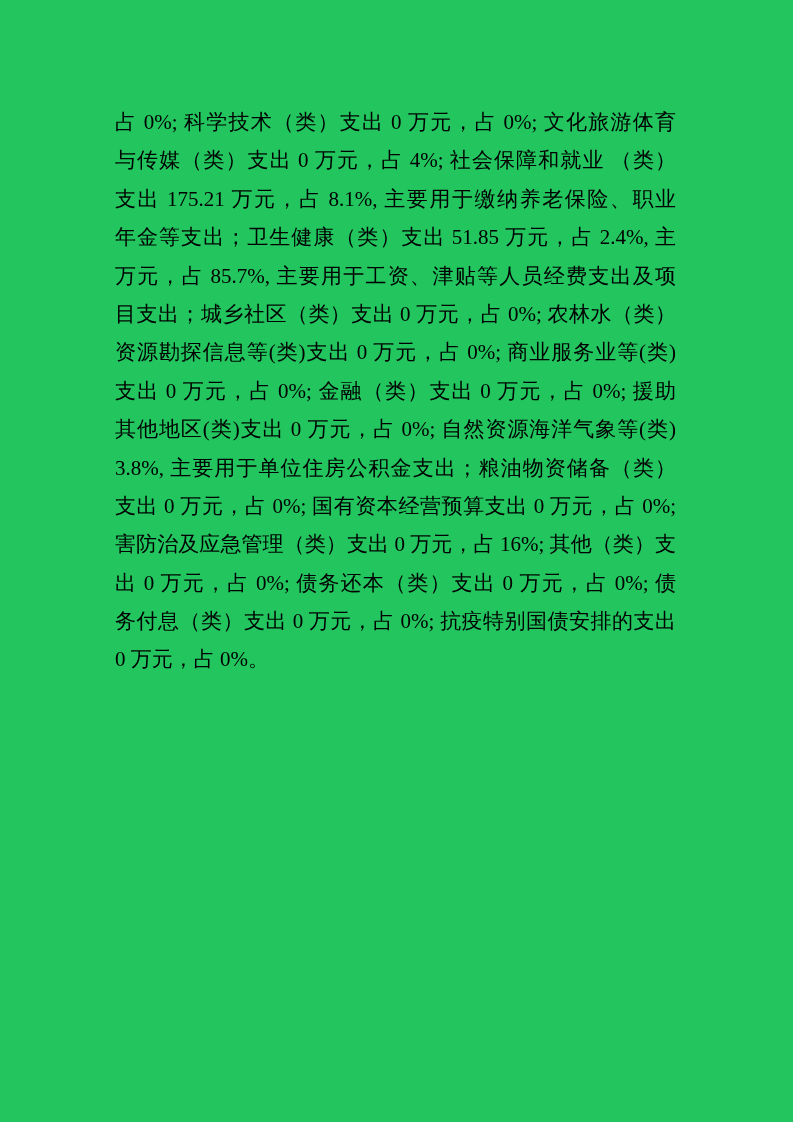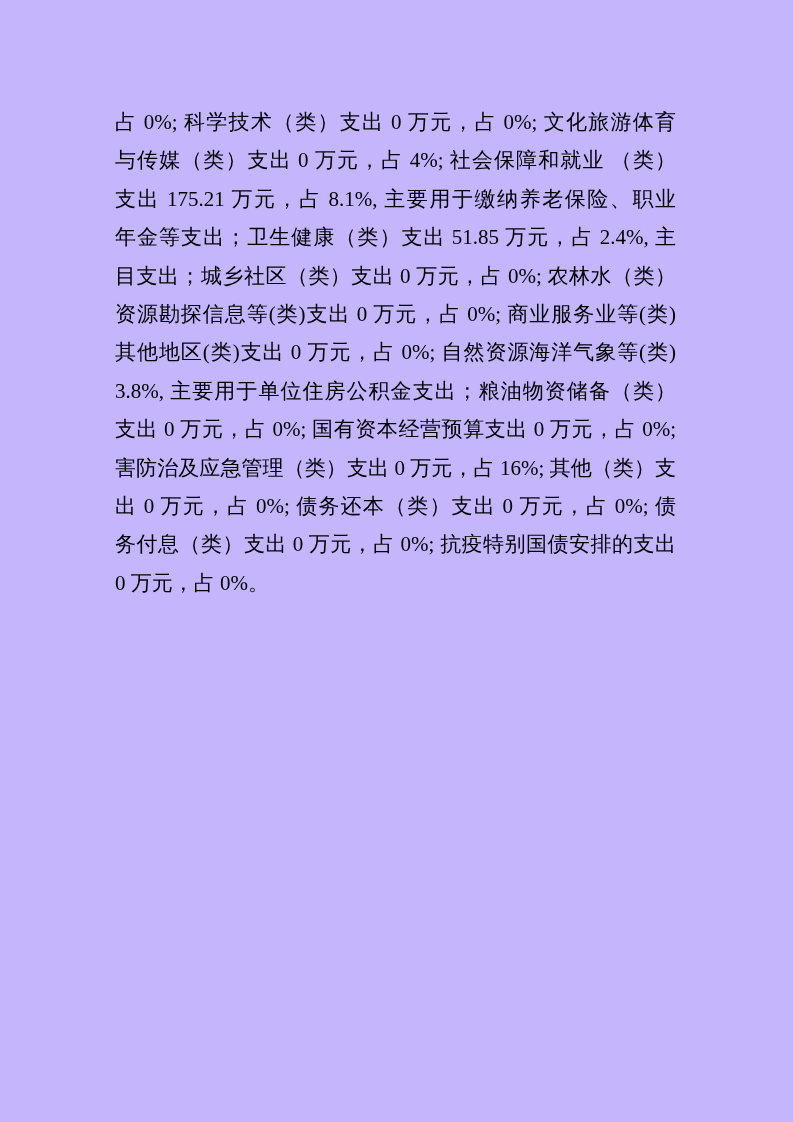--- a/index.html
+++ b/index.html
@@ -13,21 +13,21 @@
     position: relative;
     overflow: hidden;
     font-family: "Liberation Serif", "DejaVu Serif", serif;
   }
   .page {
     position: absolute;
     left: 0;
     top: 0;
     width: 793px;
     height: 1122px;
-    background: #c4b5fd;
+    background: #22c55e;
   }
   .text-block {
     position: absolute;
     left: 115px;
     top: 103px;
     width: 561px;
     color: #000000;
     font-size: 21px;
   }
   .line {
@@ -46,22 +46,24 @@
 </style>
 </head>
 <body>
 
 <div class="page">
   <div class="text-block">
       <div class="line">占 0%; 科学技术（类）支出 0 万元，占 0%; 文化旅游体育</div>
       <div class="line">与传媒（类）支出 0 万元，占 4%; 社会保障和就业 （类）</div>
       <div class="line">支出 175.21 万元，占 8.1%, 主要用于缴纳养老保险、职业</div>
       <div class="line">年金等支出；卫生健康（类）支出 51.85 万元，占 2.4%, 主</div>
+      <div class="line">万元，占 85.7%, 主要用于工资、津贴等人员经费支出及项</div>
       <div class="line">目支出；城乡社区（类）支出 0 万元，占 0%; 农林水（类）</div>
       <div class="line">资源勘探信息等(类)支出 0 万元，占 0%; 商业服务业等(类)</div>
+      <div class="line">支出 0 万元，占 0%; 金融（类）支出 0 万元，占 0%; 援助</div>
       <div class="line">其他地区(类)支出 0 万元，占 0%; 自然资源海洋气象等(类)</div>
       <div class="line">3.8%, 主要用于单位住房公积金支出；粮油物资储备（类）</div>
       <div class="line">支出 0 万元，占 0%; 国有资本经营预算支出 0 万元，占 0%;</div>
       <div class="line">害防治及应急管理（类）支出 0 万元，占 16%; 其他（类）支</div>
       <div class="line">出 0 万元，占 0%; 债务还本（类）支出 0 万元，占 0%; 债</div>
       <div class="line">务付息（类）支出 0 万元，占 0%; 抗疫特别国债安排的支出</div>
       <div class="line">0 万元，占 0%。</div>
     </div>
 </div>
 

